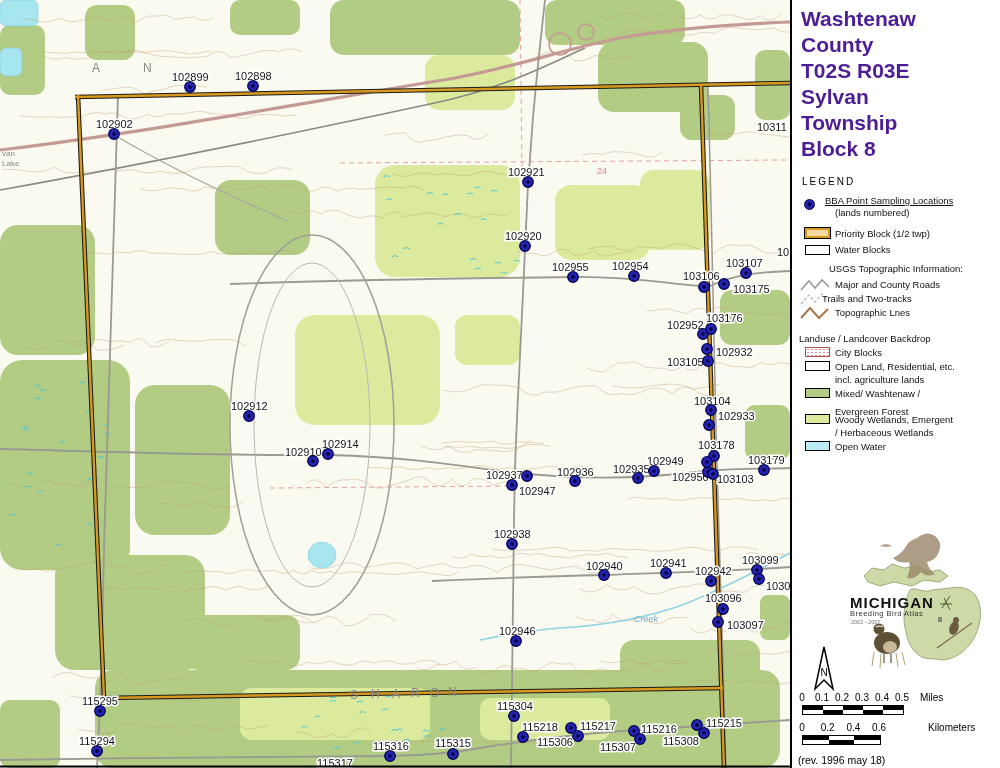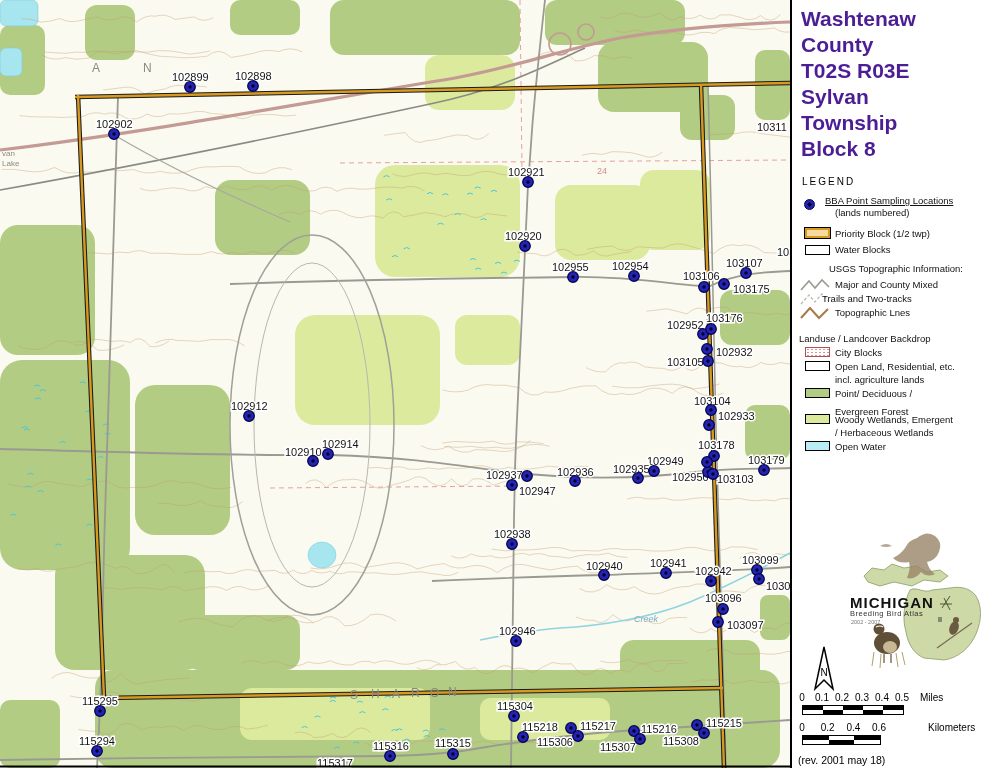--- a/index.html
+++ b/index.html
@@ -486,21 +486,21 @@
     <div class="leg-label" style="left:43px;top:228px;">Priority Block (1/2 twp)</div>
 
     <span class="swatch sw-other" style="left:13px;top:245px;"></span>
     <div class="leg-label" style="left:43px;top:244px;">Water Blocks</div>
 
     <div class="leg-header" style="left:7px;top:263px;margin-left:30px;">USGS Topographic Information:</div>
 
     <svg class="zig" style="left:8px;top:278px;" width="30" height="14">
       <polyline points="1,12 9,3 15,10 22,2 29,9" fill="none" stroke="#9a9a92" stroke-width="1.6"></polyline>
       </svg>
-    <div class="leg-label" style="left:43px;top:279px;">Major and County Mixed</div>
+    <div class="leg-label" style="left:43px;top:279px;">Major and County Roads</div>
 
     <svg class="zig" style="left:8px;top:292px;" width="30" height="14">
       <polyline points="1,12 9,3 15,10 22,2 29,9" fill="none" stroke="#b8b8b0" stroke-width="1.2" stroke-dasharray="3,2"></polyline>
       </svg>
     <div class="leg-label" style="left:30px;top:293px;">Trails and Two-tracks</div>
 
     <svg class="zig" style="left:8px;top:306px;" width="30" height="14">
       <polyline points="1,12 10,2 19,12 28,3" fill="none" stroke="#a8784a" stroke-width="2"></polyline>
       </svg>
     <div class="leg-label" style="left:43px;top:307px;">Topographic Lnes</div>
@@ -508,21 +508,21 @@
     <div class="leg-header" style="left:7px;top:333px;">Landuse / Landcover Backdrop</div>
 
     <span class="swatch sw-city" style="left:13px;top:347px;"></span>
     <div class="leg-label" style="left:43px;top:347px;">City Blocks</div>
 
     <span class="swatch sw-open" style="left:13px;top:361px;"></span>
     <div class="leg-label" style="left:43px;top:361px;">Open Land, Residential, etc.</div>
     <div class="leg-label" style="left:43px;top:374px;">incl. agriculture lands</div>
 
     <span class="swatch sw-mixed" style="left:13px;top:388px;"></span>
-    <div class="leg-label" style="left:43px;top:388px;">Point/ Deciduous /</div>
+    <div class="leg-label" style="left:43px;top:388px;">Mixed/ Washtenaw /</div>
     <div class="leg-label" style="left:43px;top:398px;margin-top:8px;">Evergreen Forest</div>
 
     <span class="swatch sw-woody" style="left:13px;top:414px;"></span>
     <div class="leg-label" style="left:43px;top:414px;">Woody Wetlands, Emergent</div>
     <div class="leg-label" style="left:43px;top:427px;">/ Herbaceous Wetlands</div>
 
     <span class="swatch sw-water" style="left:13px;top:441px;"></span>
     <div class="leg-label" style="left:43px;top:441px;">Open Water</div>
 
     <svg style="position:absolute;left:40px;top:528px;" width="175" height="145">
@@ -595,15 +595,15 @@
         <div class="bar" style="left: 10px; width: 77px;">
           <div class="cell" style="width: 25.6667px; background: rgb(0, 0, 0);"></div>
           <div class="cell" style="width: 25.6667px; background: rgb(255, 255, 255);"></div>
           <div class="cell" style="width: 25.6667px; background: rgb(0, 0, 0);"></div>
           <div class="cell" style="width: 25.6667px; background: rgb(255, 255, 255);"></div>
           <div class="cell" style="width: 25.6667px; background: rgb(0, 0, 0);"></div>
           <div class="cell" style="width: 25.6667px; background: rgb(255, 255, 255);"></div>
         </div>
       </div>
 
-    <div id="revision">(rev. 2001 may 18)</div>
+    <div id="revision">(rev. 1996 may 18)</div>
   </div>
 </div>
 
 </body></html>

